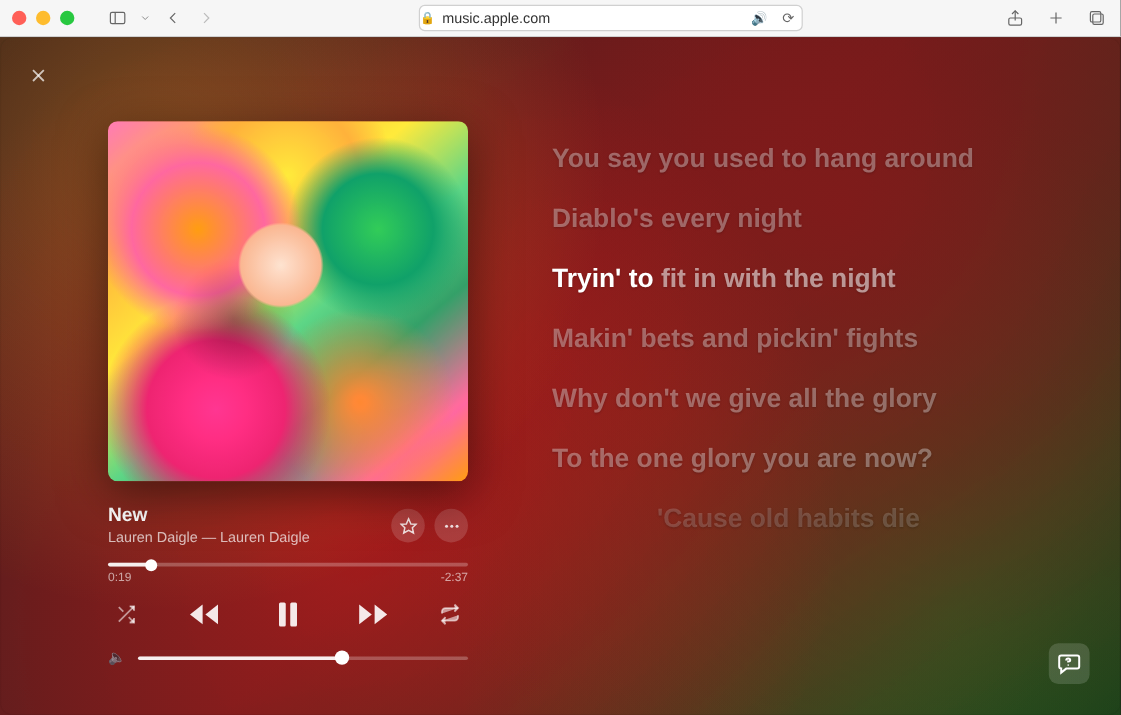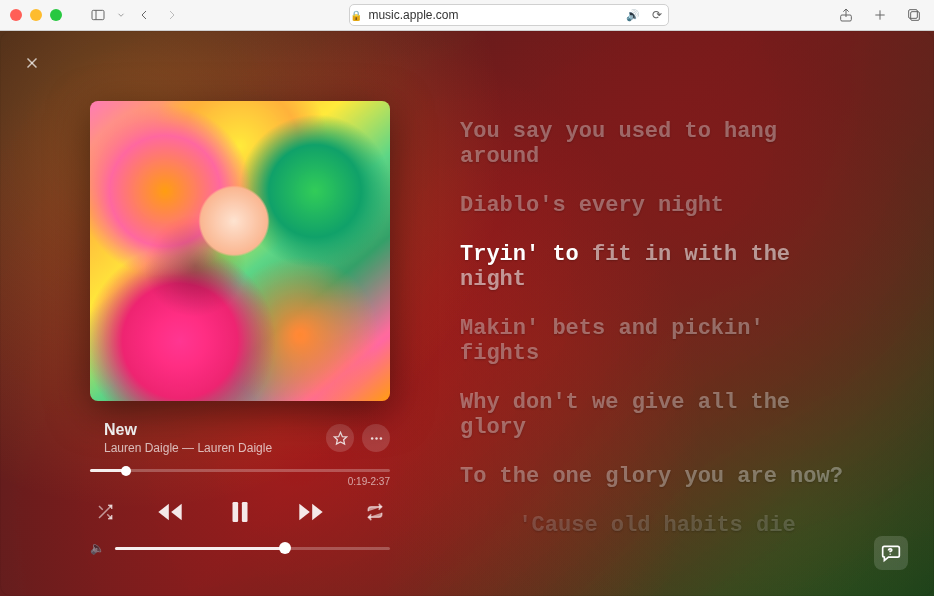--- a/index.html
+++ b/index.html
@@ -68,21 +68,21 @@
     radial-gradient(circle at 25% 30%, #ff9e1f 0%, #ff6b9e 18%, transparent 28%),
     radial-gradient(circle at 75% 30%, #3cc85f 0%, #1a9e6b 15%, transparent 25%),
     radial-gradient(circle at 50% 15%, #ffe94a 0%, #ffb347 20%, transparent 30%),
     radial-gradient(circle at 30% 80%, #ff3b8e 0%, #e0286e 18%, transparent 30%),
     radial-gradient(circle at 70% 78%, #ff8a3c 0%, transparent 25%),
     linear-gradient(140deg, #ff7eb3 0%, #ffb347 20%, #ffe94a 38%, #66d38a 55%, #3b9e6b 70%, #ff6b9e 88%, #ff9e1f 100%);
   position: relative;
   overflow: hidden;
 }
 .track-row {
-  margin-top: 20px; display:flex; align-items:center; justify-content:space-between;margin-left:14px;
+  margin-top: 20px; display:flex; align-items:center; justify-content:space-between;
 }
 .titles { color:#fff; }
 .title { font-size:16px; font-weight:600; }
 .subtitle { font-size:12px; color: rgba(255,255,255,0.7); margin-top:2px;text-align:center;}
 .row-actions { display:flex; gap:8px; }
 .circ-btn {
   width:28px; height:28px; border-radius:50%;
   background: rgba(255,255,255,0.15);
   display:flex; align-items:center; justify-content:center;
   color: rgba(255,255,255,0.85);
@@ -94,21 +94,21 @@
   background: rgba(255,255,255,0.25); border-radius:2px; cursor:pointer;
 }
 .progress .fill {
   position:absolute; left:0; top:0; bottom:0; width:12%;
   background: rgba(255,255,255,0.9); border-radius:2px;
 }
 .progress .knob {
   position:absolute; left:12%; top:50%; transform:translate(-50%,-50%);
   width:10px; height:10px; background:#fff; border-radius:50%;
 }
-.times { display:flex; justify-content:flex-end; font-size:10px;
+.times { display:flex; justify-content:space-between; font-size:10px;
   color: rgba(255,255,255,0.6); margin-top:4px; }
 .controls {
   margin-top:10px; display:flex; align-items:center; justify-content:space-between;
   padding: 0 6px;
 }
 .controls .ctl { color: rgba(255,255,255,0.9); cursor:pointer; display:flex; }
 .controls .ctl.small { color: rgba(255,255,255,0.55); }
 .controls svg { fill: currentColor; }
 .volume-row { margin-top:14px; display:flex; align-items:center; gap:10px; }
 .vol-icon { color: rgba(255,255,255,0.55); font-size:12px; }
@@ -118,21 +118,20 @@
 
 .lyrics {
   position:absolute; top: 88px; left: 460px; right: 80px;
   display:flex; flex-direction:column; gap: 24px;
 }
 .lyric-line {
   font-size: 22px; font-weight: 700;
   color: rgba(255,255,255,0.35);
   cursor:pointer;
   text-shadow: 0 1px 2px rgba(0,0,0,0.2);
-  font-family: Liberation Mono, monospace;
 }
 .lyric-line.current { color: #fff; }
 .lyric-line.current .trail { color: rgba(255,255,255,0.55); font-weight:700;}
 .lyric-line.fading { color: rgba(255,255,255,0.18); text-align: center; }
 
 .lyrics-btn {
   position:absolute; right:26px; bottom:26px;
   width:34px; height:34px; border-radius:8px;
   background: rgba(255,255,255,0.15);
   display:flex; align-items:center; justify-content:center;

